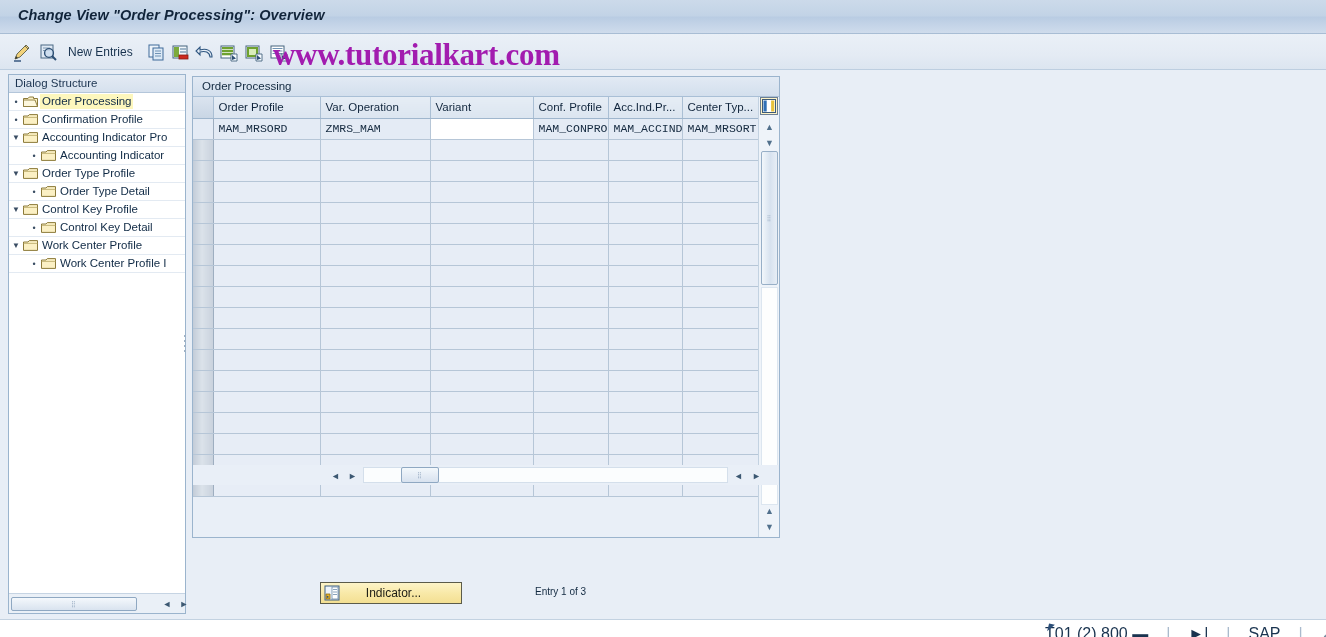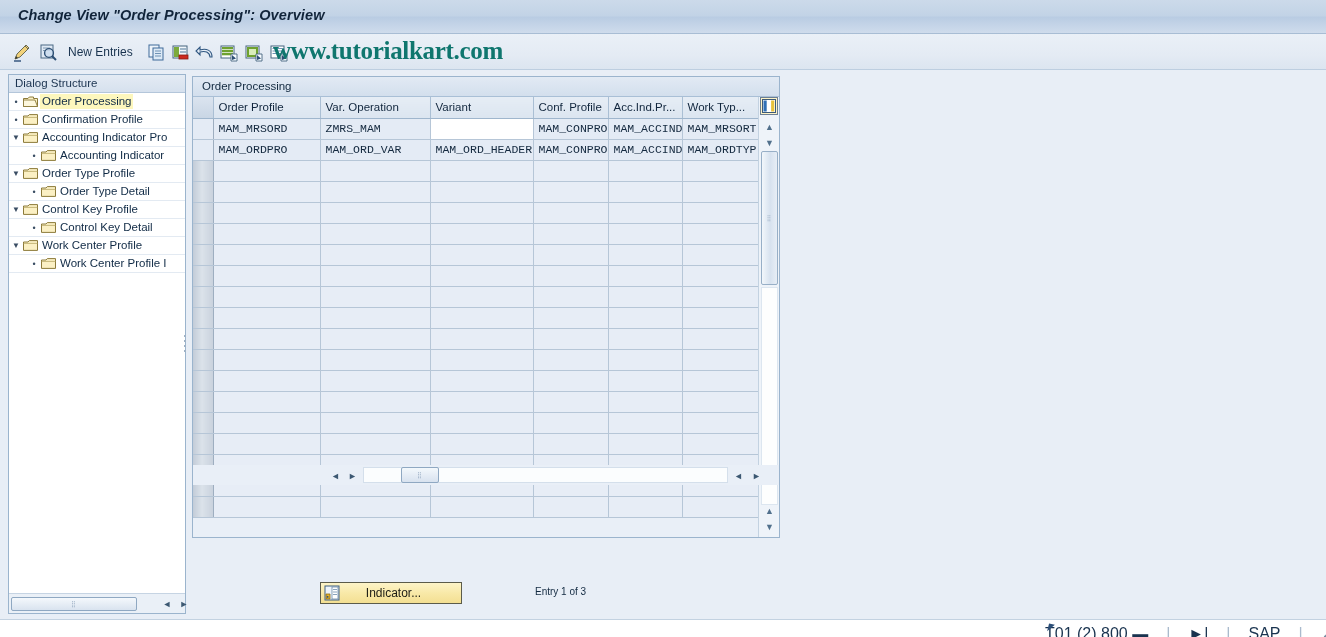--- a/index.html
+++ b/index.html
@@ -46,22 +46,22 @@
   }
   .tb-label {
     font-size: 12px; color: #19334f; white-space: nowrap;
   }
   .tb-icon { display: block; }
 
   
   .watermark {
     position: absolute; left: 273px; top: 37px;
     font-family: "Liberation Serif", serif;
-    font-size: 25px; font-weight: bold;
-    color: #0f766e;
+    font-size: 31px; font-weight: bold;
+    color: #a21caf;
     white-space: nowrap;
     letter-spacing: -0.3px;
     pointer-events: none;
   }
 
   
   .tree-panel {
     position: absolute; left: 8px; top: 74px;
     width: 178px; height: 540px;
     background: #ffffff;
@@ -567,41 +567,32 @@
             <col class="c5">
         </colgroup>
         <thead>
           <tr>
             <th class="sel-h"></th>
             <th>Order Profile</th>
             <th>Var. Operation</th>
             <th>Variant</th>
             <th>Conf. Profile</th>
             <th>Acc.Ind.Pr...</th>
-            <th>Work Typ...</th>
+            <th>Center Typ...</th>
           </tr>
         </thead>
         <tbody id="grid-body">
             <tr class="filled">
               <td class="rowsel"></td>
               <td class="">MAM_MRSORD</td>
               <td class="">ZMRS_MAM</td>
               <td class="v-empty"></td>
               <td class="">MAM_CONPRO</td>
               <td class="">MAM_ACCIND</td>
               <td class="">MAM_MRSORT</td>
-            </tr>
-            <tr class="filled">
-              <td class="rowsel"></td>
-              <td class="">MAM_ORDPRO</td>
-              <td class="">MAM_ORD_VAR</td>
-              <td class="">MAM_ORD_HEADER</td>
-              <td class="">MAM_CONPRO</td>
-              <td class="">MAM_ACCIND</td>
-              <td class="">MAM_ORDTYP</td>
             </tr>
             <tr>
               <td class="rowsel"></td>
               <td></td>
               <td></td>
               <td></td>
               <td></td>
               <td></td>
               <td></td>
             </tr>

